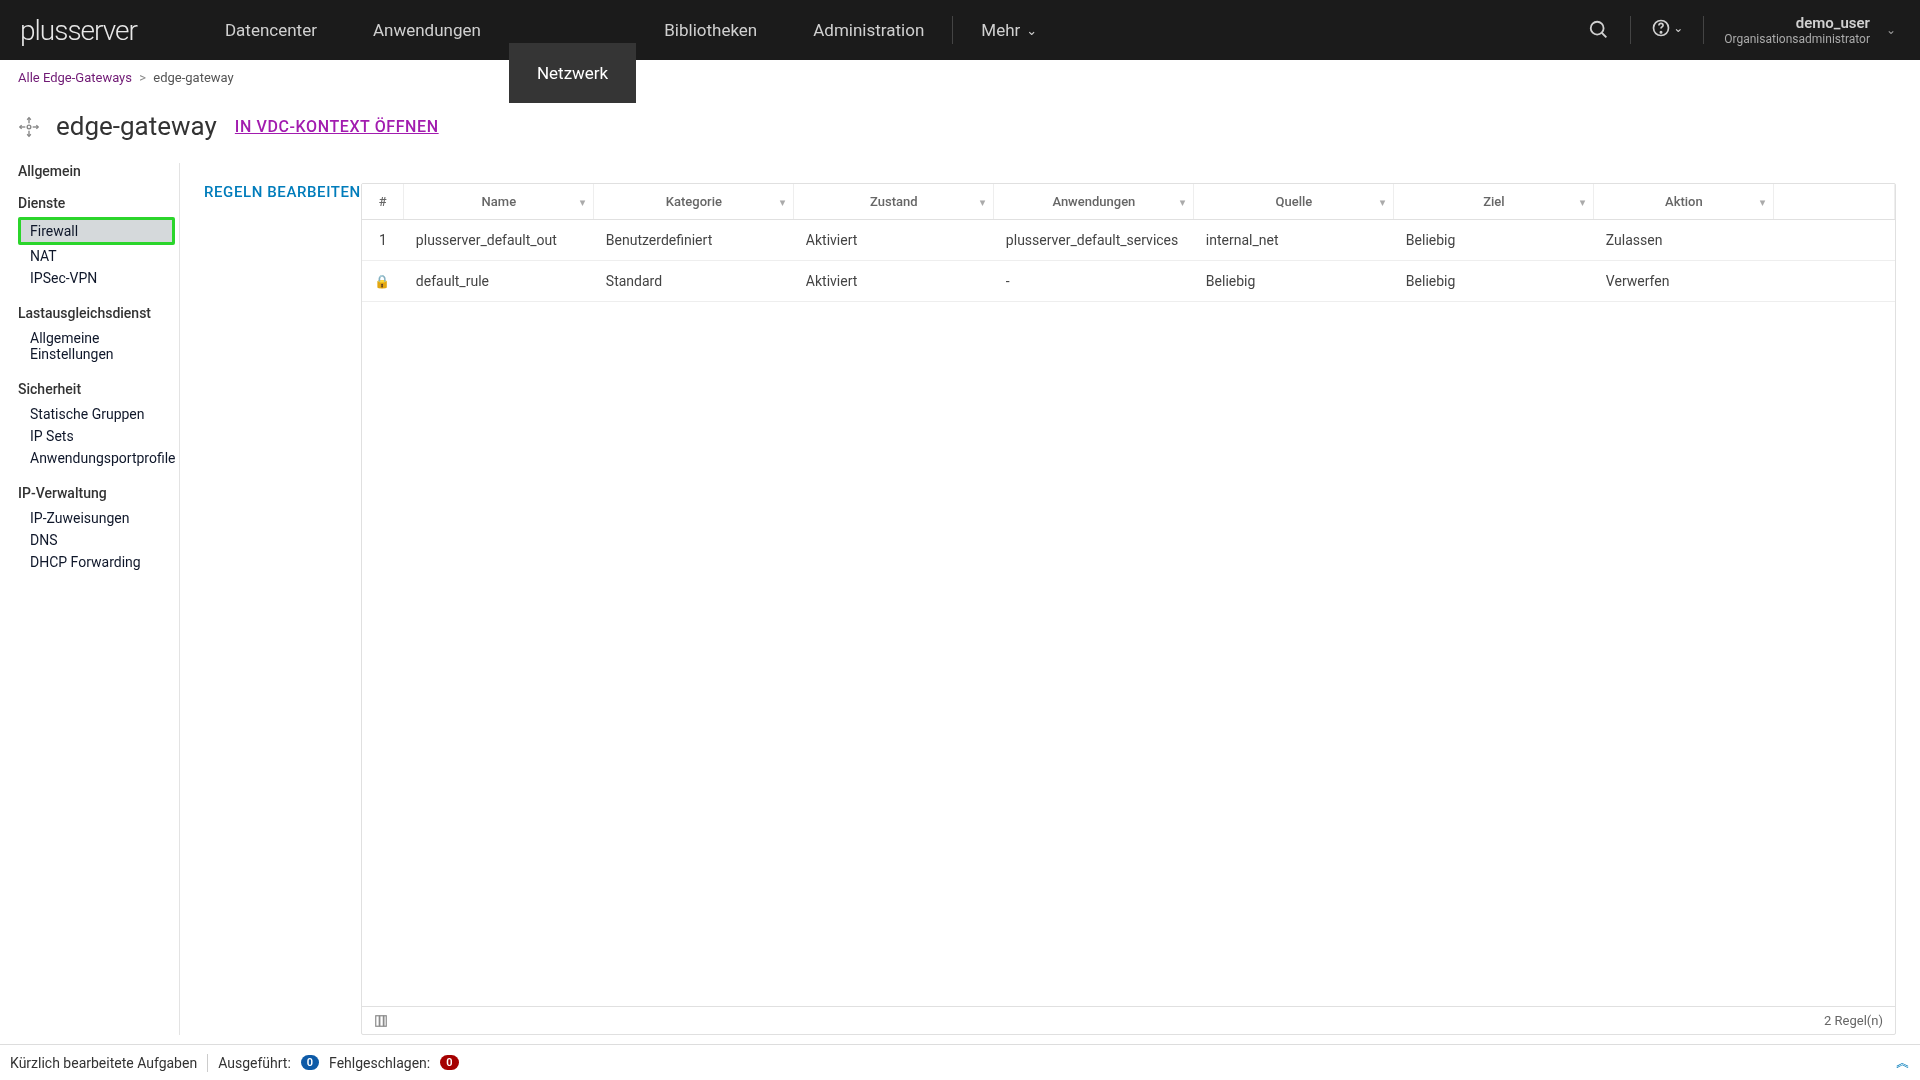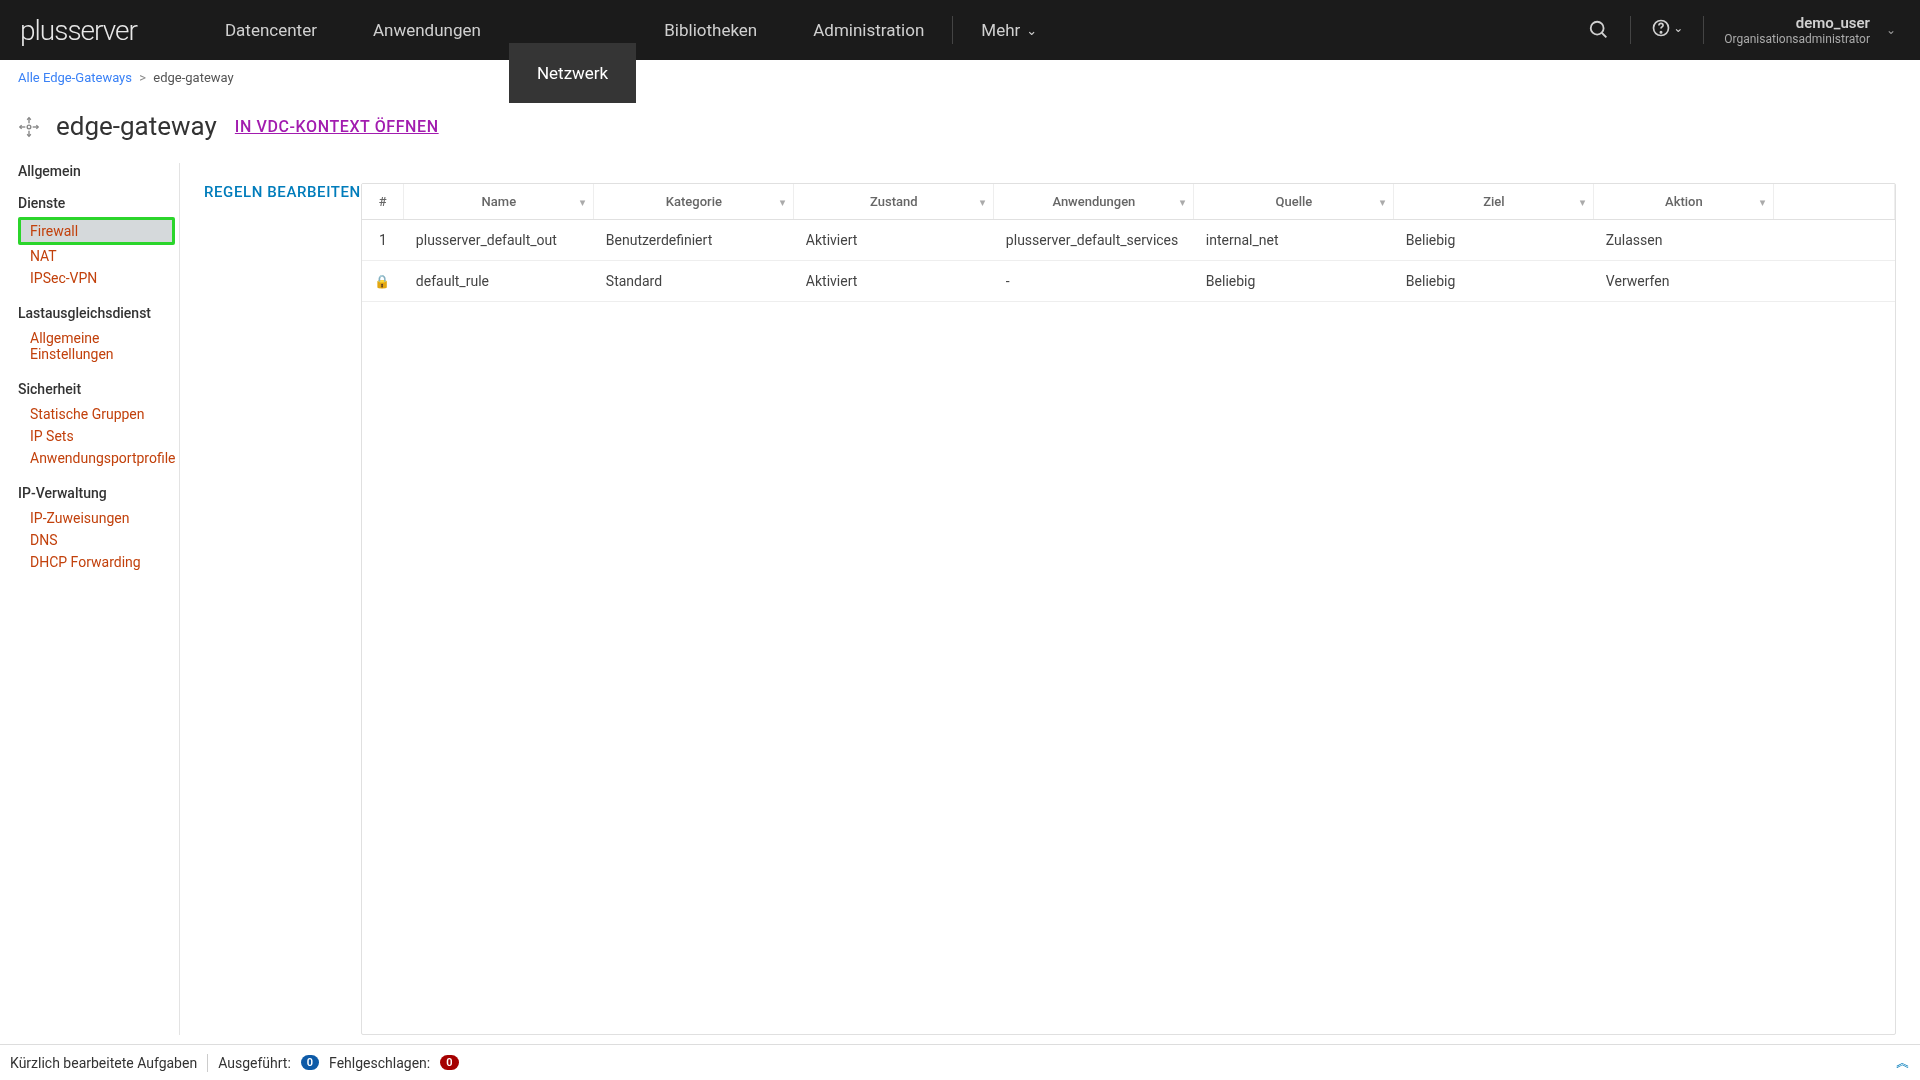--- a/index.html
+++ b/index.html
@@ -15,36 +15,36 @@
 .topbar-right { margin-left: auto; display: flex; align-items: center; gap: 20px; color: #d0d0d0; }
 .search-icon, .help-icon { cursor: pointer; font-size: 18px; }
 .user-block { text-align: right; padding-right: 30px; position: relative; }
 .user-name { font-size: 15px; font-weight: 600; }
 .user-role { font-size: 12px; color: #aaa; }
 .user-chevron { position: absolute; right: 4px; top: 50%; transform: translateY(-50%); font-size: 12px; color: #999; }
 .chev { font-size: 13px; margin-left: 6px; }
 
 
 .breadcrumb { padding: 10px 18px; font-size: 13px; }
-.breadcrumb a { color: #3b82f6; text-decoration: none; }
+.breadcrumb a { color: #701a75; text-decoration: none; }
 .breadcrumb .sep { color: #888; margin: 0 4px; }
 .breadcrumb .current { color: #555; }
 
 
 .page-header { padding: 16px 18px 22px; display: flex; align-items: center; gap: 18px; }
 .page-header .icon { width: 20px; height: 20px; display: inline-block; }
 .page-header h1 { font-size: 26px; font-weight: 400; color: #333; }
 .page-header .link { font-size: 16px; color: #a21caf; letter-spacing: .6px; font-weight: 500; text-transform: uppercase; }
 
 
 .main { display: flex; height: calc(100% - 60px - 38px - 74px - 36px); }
 .sidebar { width: 180px; border-right: 1px solid #e3e3e3; padding: 0 0 0 18px; }
 .sidebar-group-title { font-size: 14px; color: #333; font-weight: 500; margin-top: 16px; margin-bottom: 6px; }
 .sidebar-group-title.first { margin-top: 0; }
-.sidebar-item { font-size: 14px; color: #c2410c; padding: 3px 0 3px 12px; margin-left: 0; cursor: pointer; display: block; }
+.sidebar-item { font-size: 14px; color: #0f172a; padding: 3px 0 3px 12px; margin-left: 0; cursor: pointer; display: block; }
 .sidebar-item.active { background: #d5d9db; border: 3px solid #2bd52b; border-radius: 2px; padding-left: 9px; margin-right: 4px; margin-left: 0; }
 
 .content { flex: 1; padding: 20px 24px 0 24px; display: flex; flex-direction: row; }
 .content-actions .action-link { font-size: 15px; color: #007cbb; letter-spacing: .6px; font-weight: 500; cursor: pointer; }
 .content-actions { margin-bottom: 24px; }
 
 
 .tbl-wrap { border: 1px solid #e0e0e0; border-radius: 2px; flex: 1; display: flex; flex-direction: column; overflow: hidden; }
 .tbl { width: 100%; border-collapse: collapse; }
 .tbl th { text-align: center; font-size: 13px; font-weight: 500; color: #666; padding: 10px 12px; border-bottom: 1px solid #e0e0e0; border-right: 1px solid #eee; position: relative; background: #fff; }
@@ -197,20 +197,30 @@
             <td>Aktiviert</td>
             <td>-</td>
             <td>Beliebig</td>
             <td>Beliebig</td>
             <td>Verwerfen</td>
             <td></td>
           </tr>
         </tbody>
       </table>
       <div class="tbl-body-spacer"></div>
+      <div class="tbl-footer">
+        <span class="cols-icon">
+          <svg width="14" height="14" viewBox="0 0 24 24" fill="none" stroke="#888" stroke-width="2">
+              <rect x="3" y="3" width="6" height="18"></rect>
+              <rect x="10" y="3" width="6" height="18"></rect>
+              <rect x="17" y="3" width="4" height="18"></rect>
+            </svg>
+        </span>
+        <span class="count">2 Regel(n)</span>
+      </div>
     </div>
   </div>
 </div>
 
 <div class="statusbar">
   <span>Kürzlich bearbeitete Aufgaben</span>
   <span class="sep"></span>
   <span>Ausgeführt:</span>
   <span class="badge">0</span>
   <span>Fehlgeschlagen:</span>

